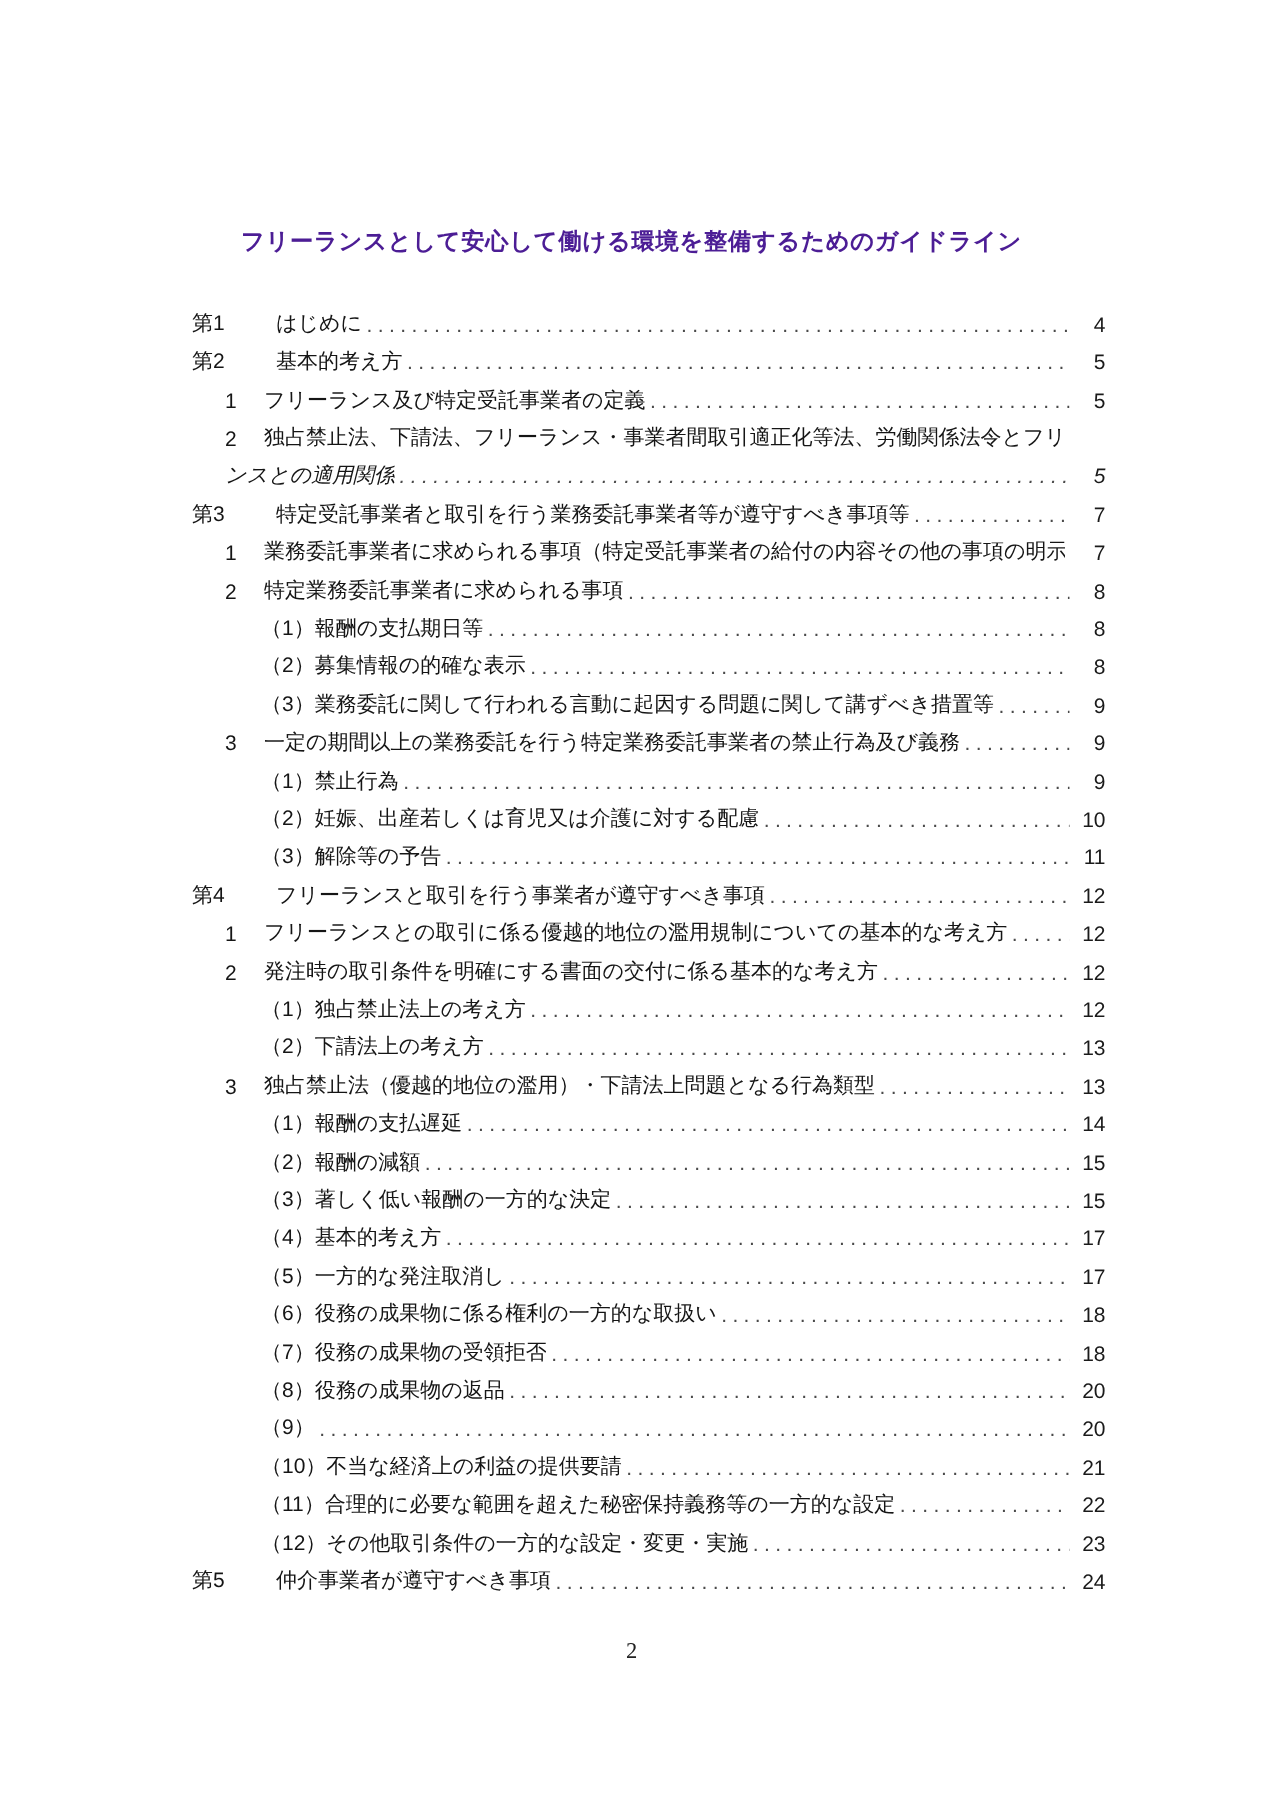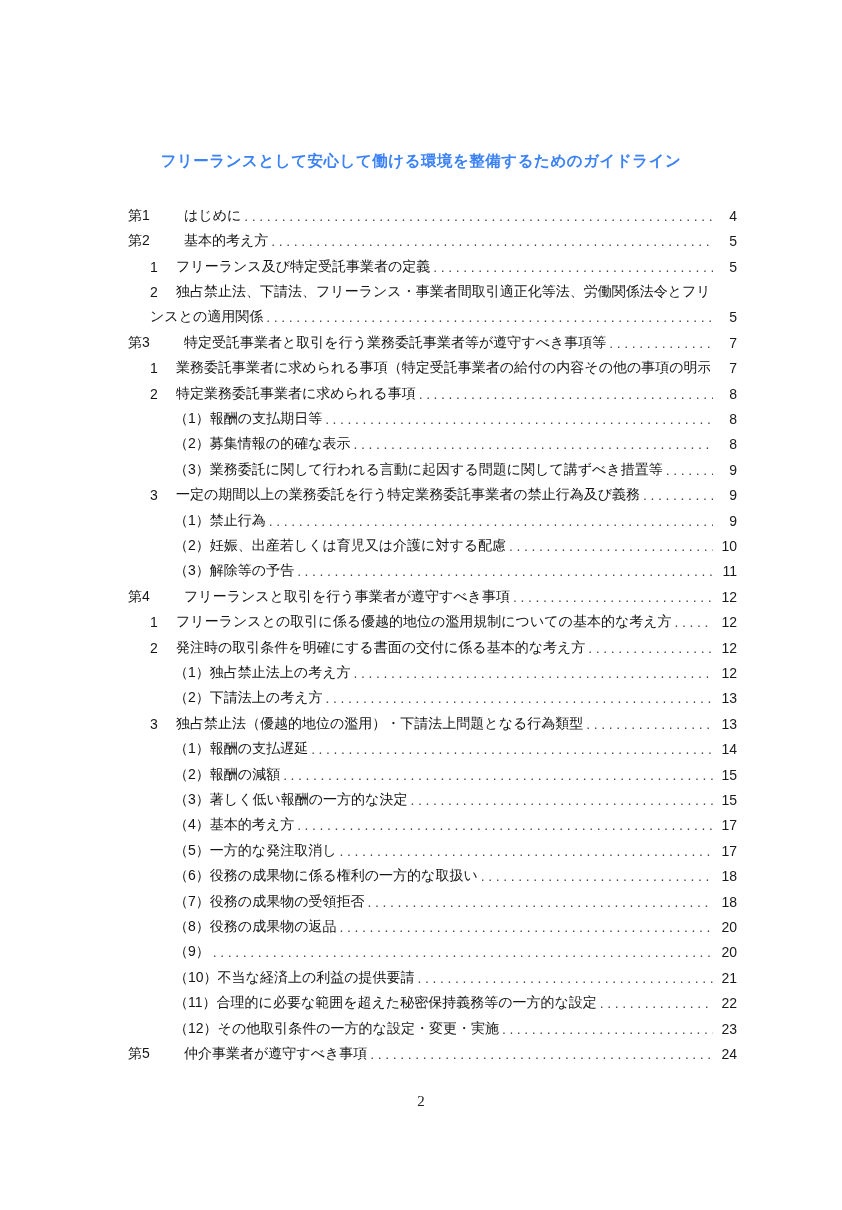--- a/index.html
+++ b/index.html
@@ -18,21 +18,21 @@
   .doc-title {
     position: absolute;
     top: 151px;
     left: 0;
     right: 0;
     margin: 0;
     text-align: center;
     font-size: 15.5px;
     font-weight: bold;
     letter-spacing: 0.5px;
-    color: #3b82f6;
+    color: #4c1d95;
   }
   .toc {
     position: absolute;
     top: 203px;
     left: 128px;
     width: 609px;
   }
   .toc-line {
     height: 25.42px;
     display: flex;
@@ -46,21 +46,21 @@
   }
   .toc-line .txt {
     flex: 0 1 auto;
     overflow: hidden;
   }
   .lv-sec .num { min-width: 56px; }
   .lv-sub { padding-left: 22px; }
   .lv-sub .num { min-width: 26px; }
   .lv-item { padding-left: 46px; }
   .lv-item .num { min-width: 34px; }
-  .lv-wrap { padding-left: 22px; }
+  .lv-wrap { padding-left: 22px; font-style: italic; }
   .dots {
     flex: 1 1 0;
     min-width: 0;
     overflow: hidden;
     margin: 0 4px 0 3px;
     color: #4a4a4a;
   }
   .dots::before {
     content: "........................................................................................................................";
     letter-spacing: 3.6px;

